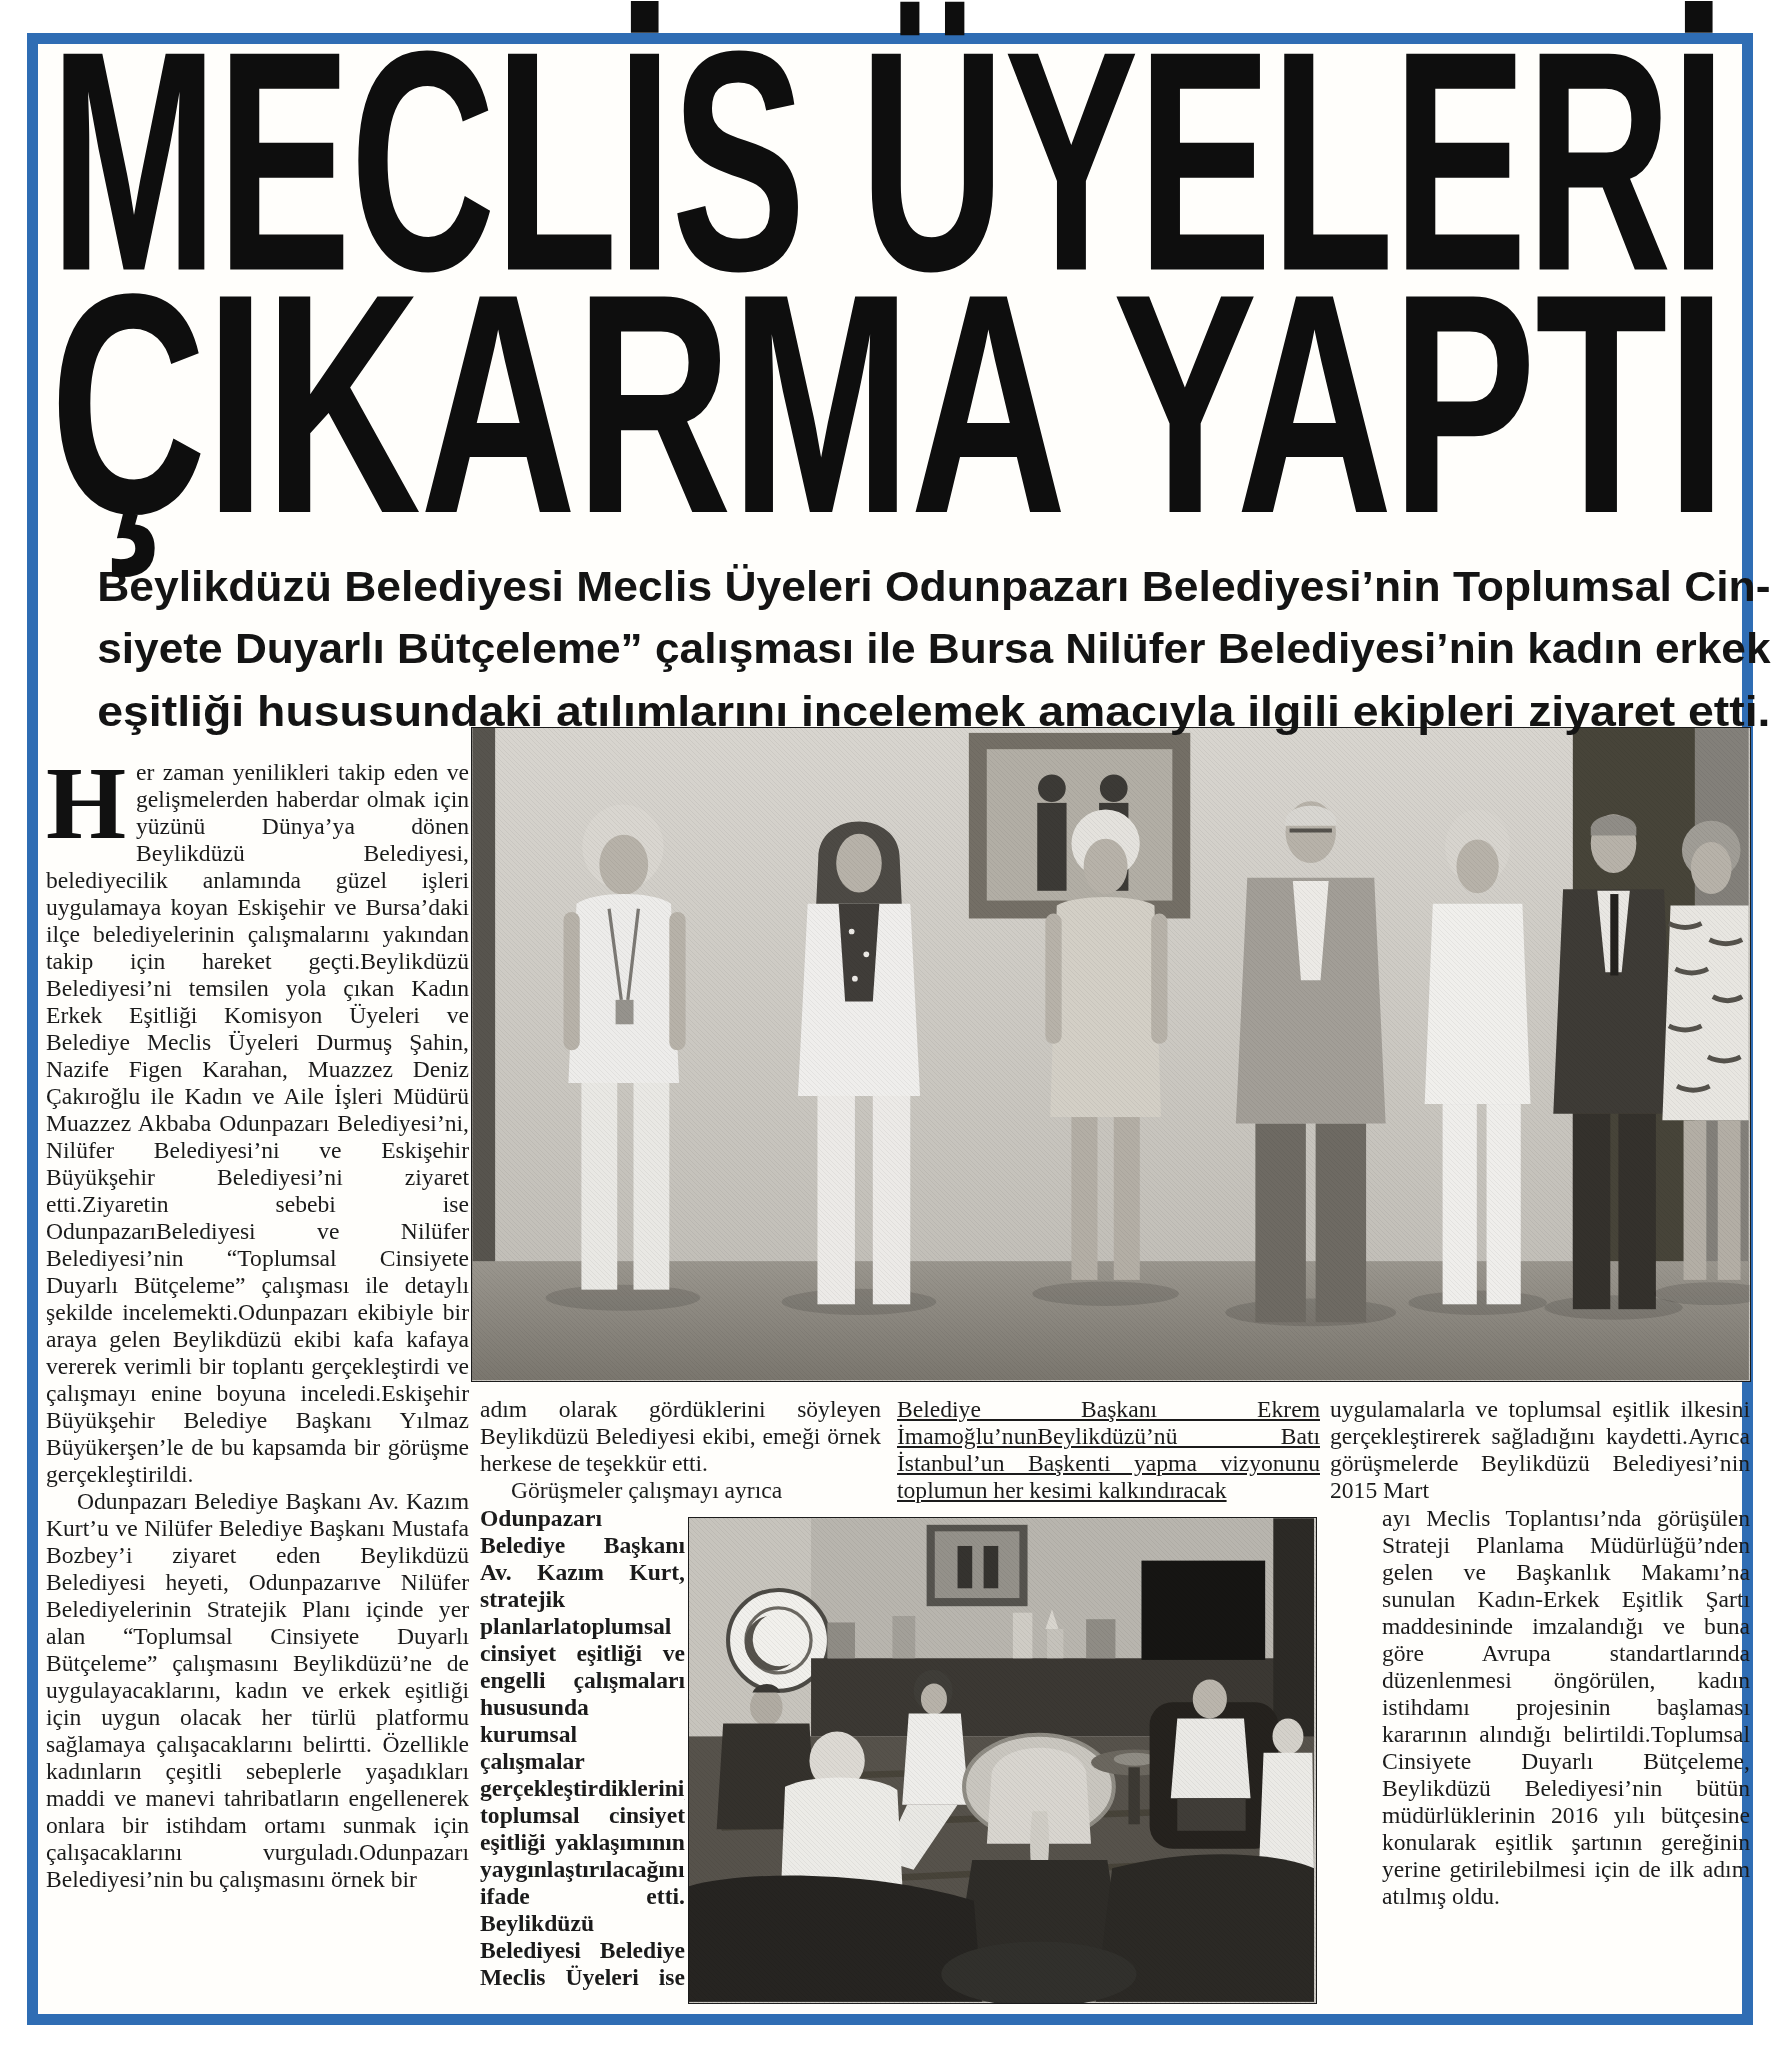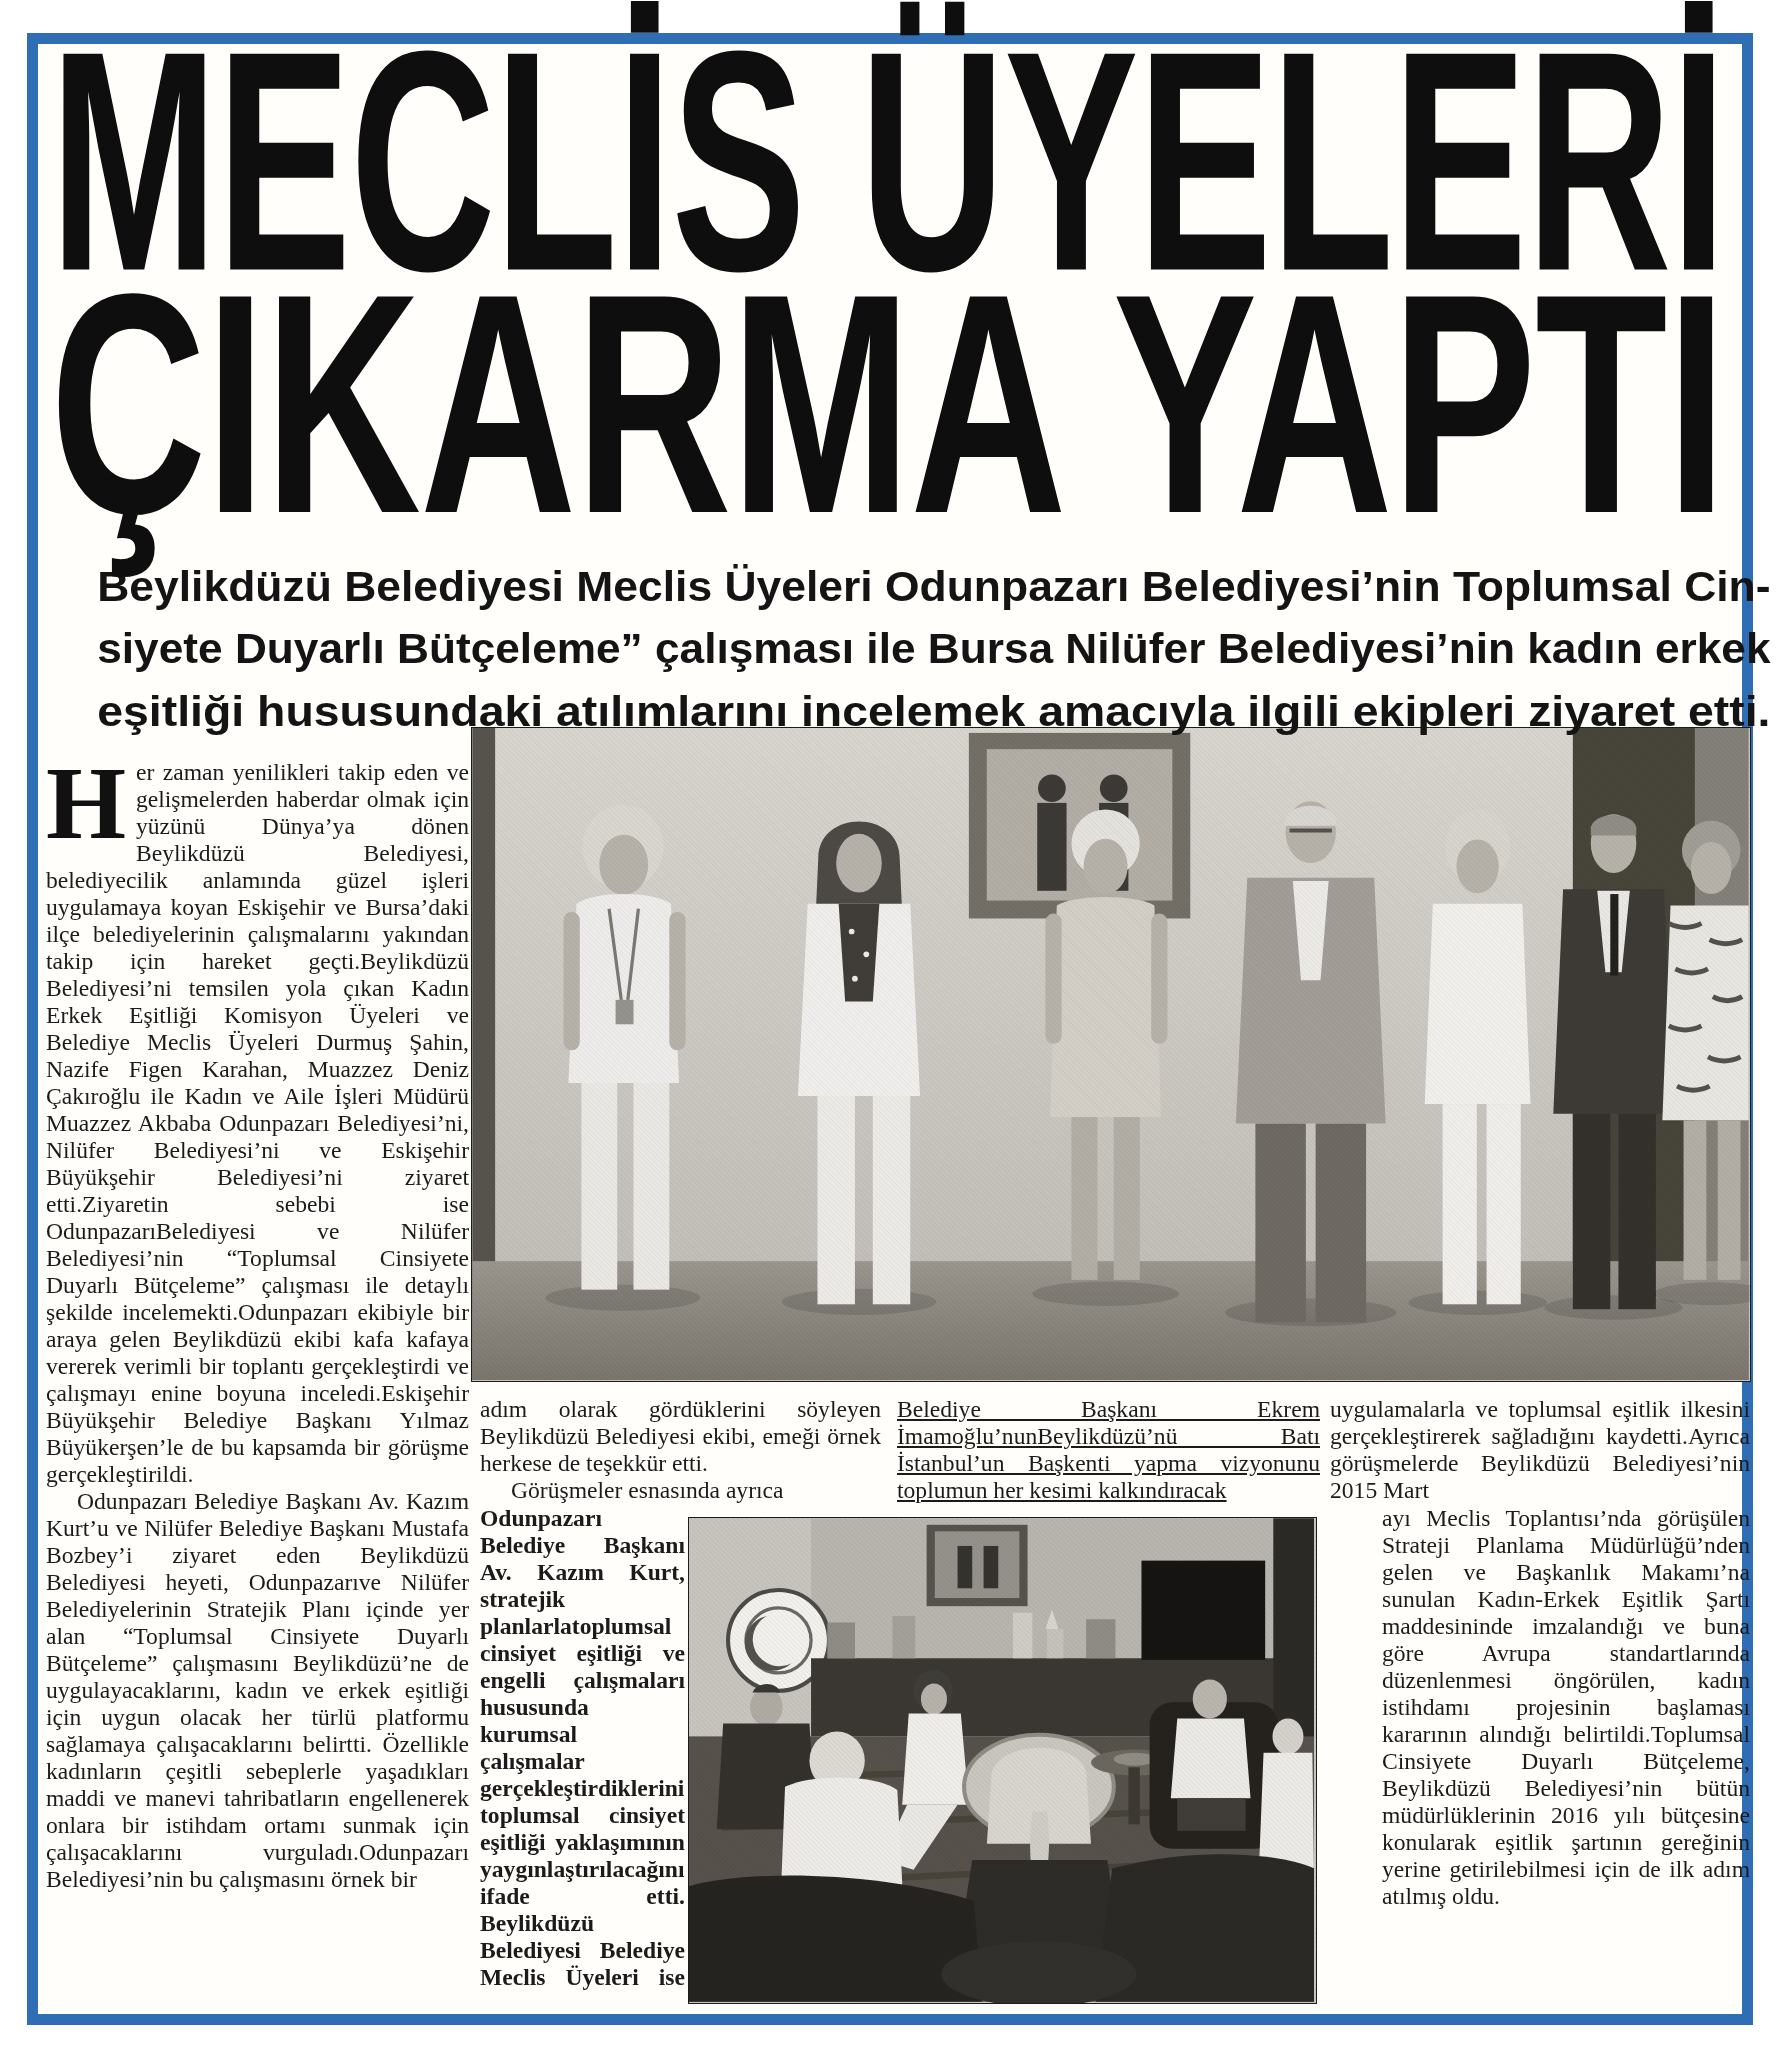--- a/index.html
+++ b/index.html
@@ -205,21 +205,21 @@
         <path d="M1470,240 q20,10 40,0 M1520,260 q20,10 40,0 M1478,296 q20,10 40,0 M1524,330 q18,10 36,0 M1470,366 q20,10 40,0 M1518,404 q20,10 40,0 M1480,440 q20,10 40,0" stroke="#55524c" stroke-width="6" fill="none"></path>
         <rect x="1488" y="482" width="28" height="196" fill="#b3aea5"></rect>
         <rect x="1530" y="482" width="28" height="196" fill="#b3aea5"></rect>
       </g>
     </svg>
     <div class="halftone"></div>
   </div>
 
   <div class="col" id="col2-wide">
     <p>adım olarak gördüklerini söyleyen Beylikdüzü Belediyesi ekibi, emeği örnek herkese de teşekkür etti.</p>
-    <p class="indent">Görüşmeler esnasında ayrıca</p>
+    <p class="indent">Görüşmeler çalışmayı ayrıca</p>
   </div>
 
   <div class="col" id="col2-narrow">
     <p>Odunpazarı Belediye Başkanı Av. Kazım Kurt, stratejik planlarlatoplumsal cinsiyet eşitliği ve engelli çalışmaları hususunda kurumsal çalışmalar gerçekleştirdiklerini, toplumsal cinsiyet eşitliği yaklaşımının yaygınlaştırılacağını ifade etti. Beylikdüzü Belediyesi Belediye Meclis Üyeleri ise Beylikdüzü</p>
   </div>
 
   <div class="col" id="col3">
     <p>Belediye Başkanı Ekrem İmamoğlu’nunBeylikdüzü’nü Batı İstanbul’un Başkenti yapma vizyonunu toplumun her kesimi kalkındıracak</p>
   </div>
 

